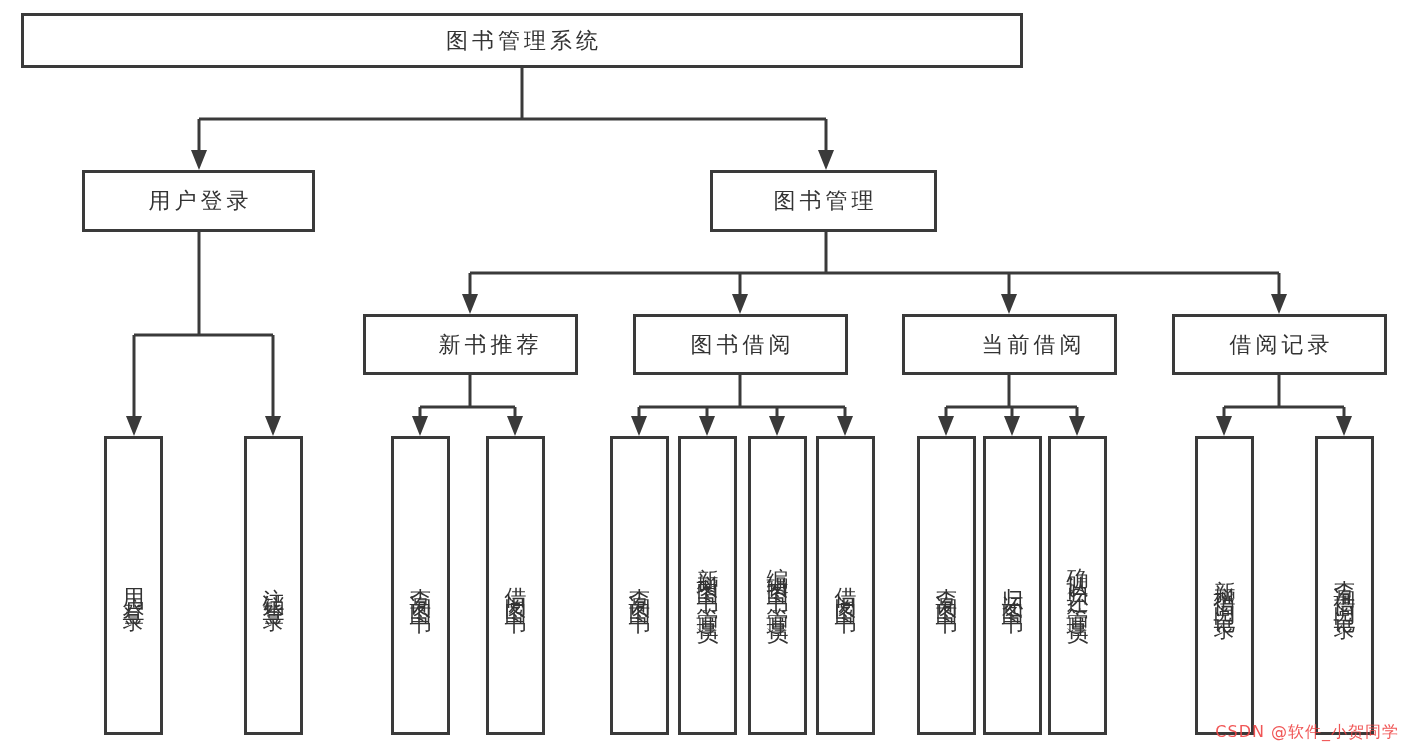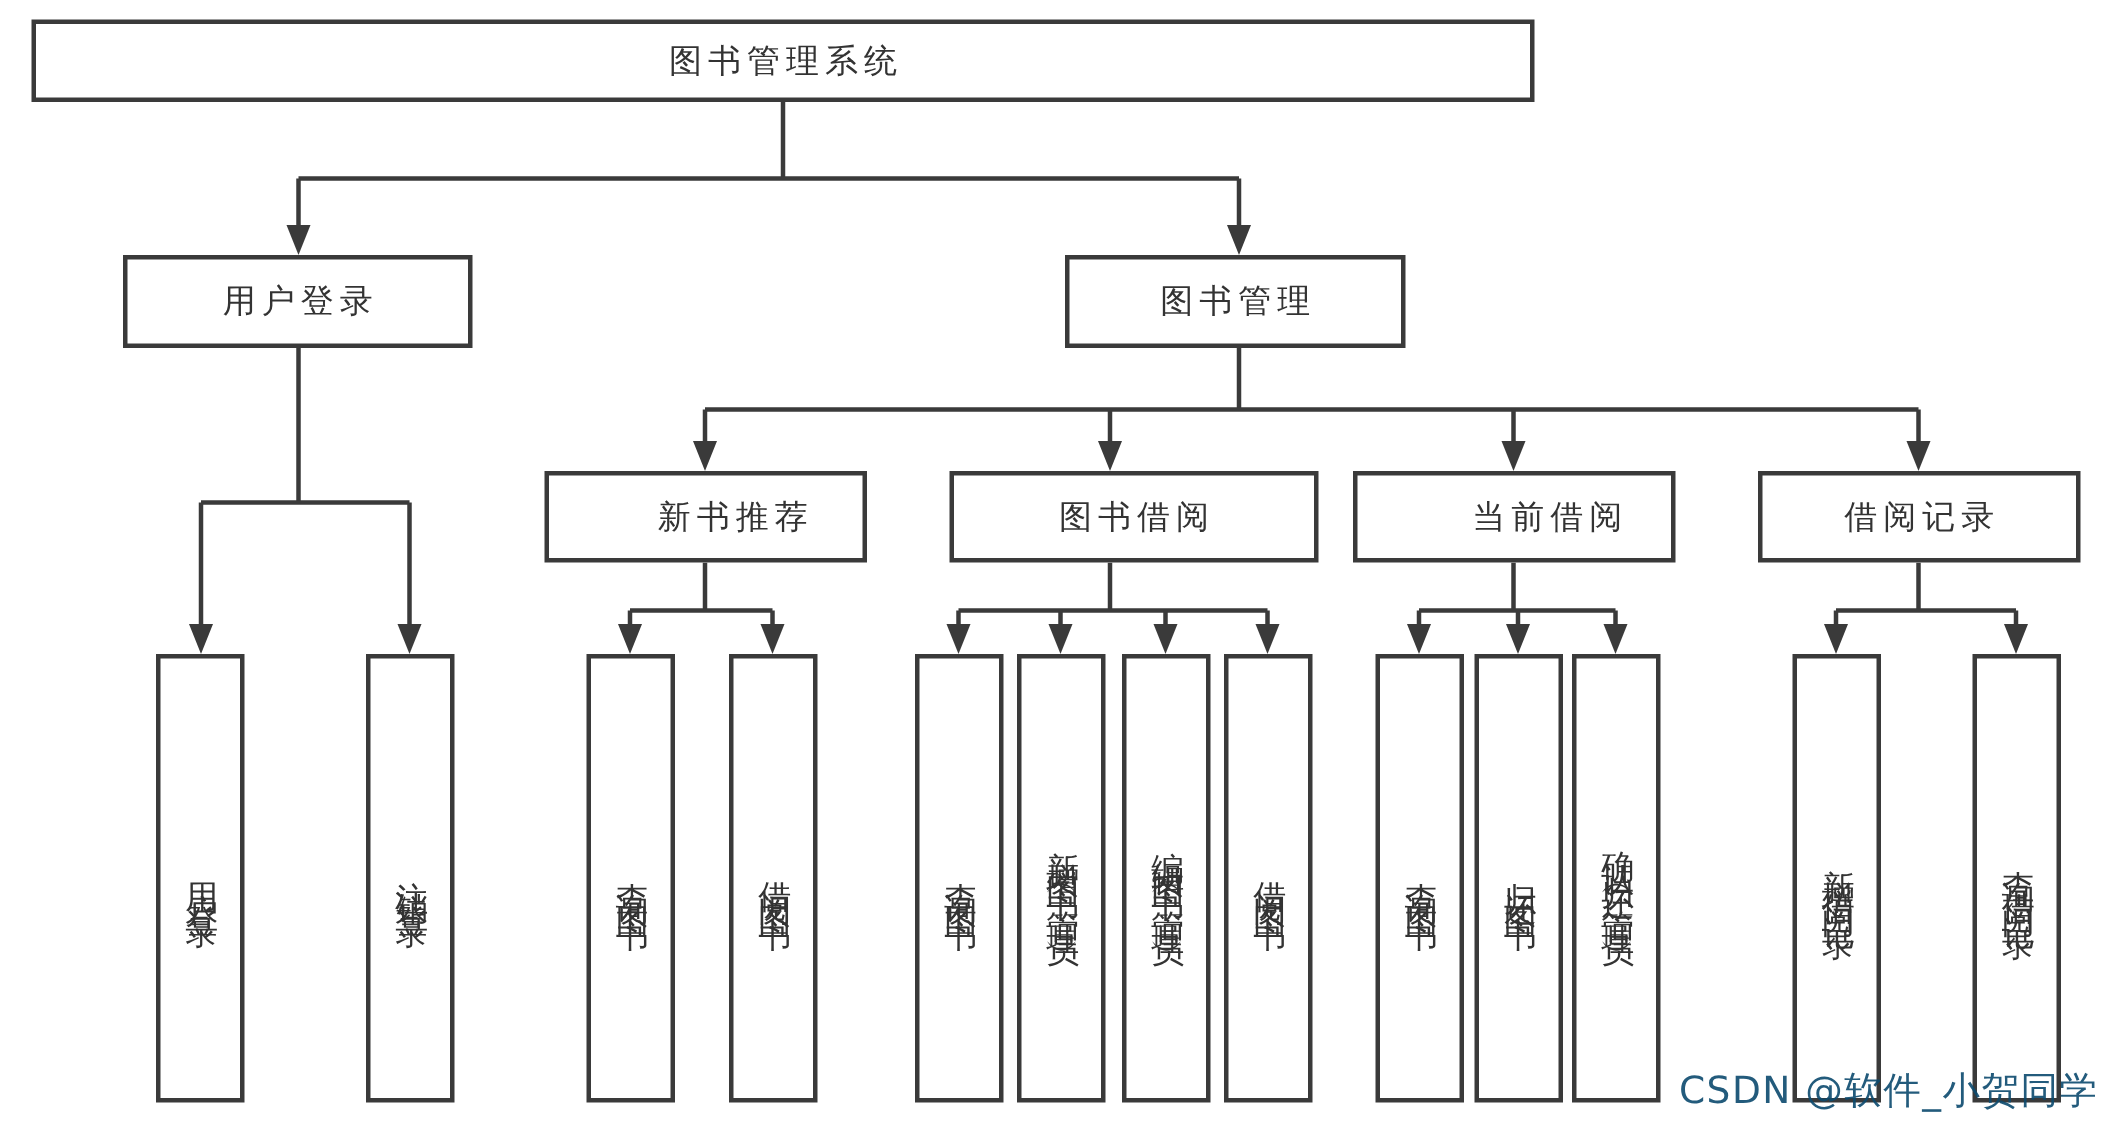--- a/index.html
+++ b/index.html
@@ -51,23 +51,23 @@
     text-orientation: mixed;
     letter-spacing: 8px;
     line-height: 1;
     font-size: 22px;
     color: #333333;
   }
   .watermark {
     position: absolute;
     right: 6px;
     bottom: 4px;
-    font-size: 25px;
+    font-size: 16px;
     letter-spacing: 1px;
-    color: #0c4a6e;
+    color: #ef4444;
     opacity: 0.9;
     z-index: 3;
     white-space: nowrap;
     margin-top: 28px;
   }
 </style>
 </head>
 <body>
 
 <div class="canvas">
@@ -155,21 +155,21 @@
   <div class="node" style="left:82px; top:170px; width:233px; height:62px;">
     <span class="hlabel">用户登录</span>
   </div>
   <div class="node" style="left:710px; top:170px; width:227px; height:62px;font-family:Liberation Serif, serif;">
     <span class="hlabel">图书管理</span>
   </div>
 
   <div class="node" style="left:363px; top:314px; width:215px; height:61px;padding-left:36px;">
     <span class="hlabel">新书推荐</span>
   </div>
-  <div class="node" style="left:633px; top:314px; width:246px; height:61px;">
+  <div class="node" style="left:633px; top:314px; width:215px; height:61px;">
     <span class="hlabel">图书借阅</span>
   </div>
   <div class="node" style="left:902px; top:314px; width:215px; height:61px;padding-left:44px;">
     <span class="hlabel">当前借阅</span>
   </div>
   <div class="node" style="left:1172px; top:314px; width:215px; height:61px;">
     <span class="hlabel">借阅记录</span>
   </div>
 
   <div class="node" style="left:104px; top:436px; width:59px; height:299px;">

